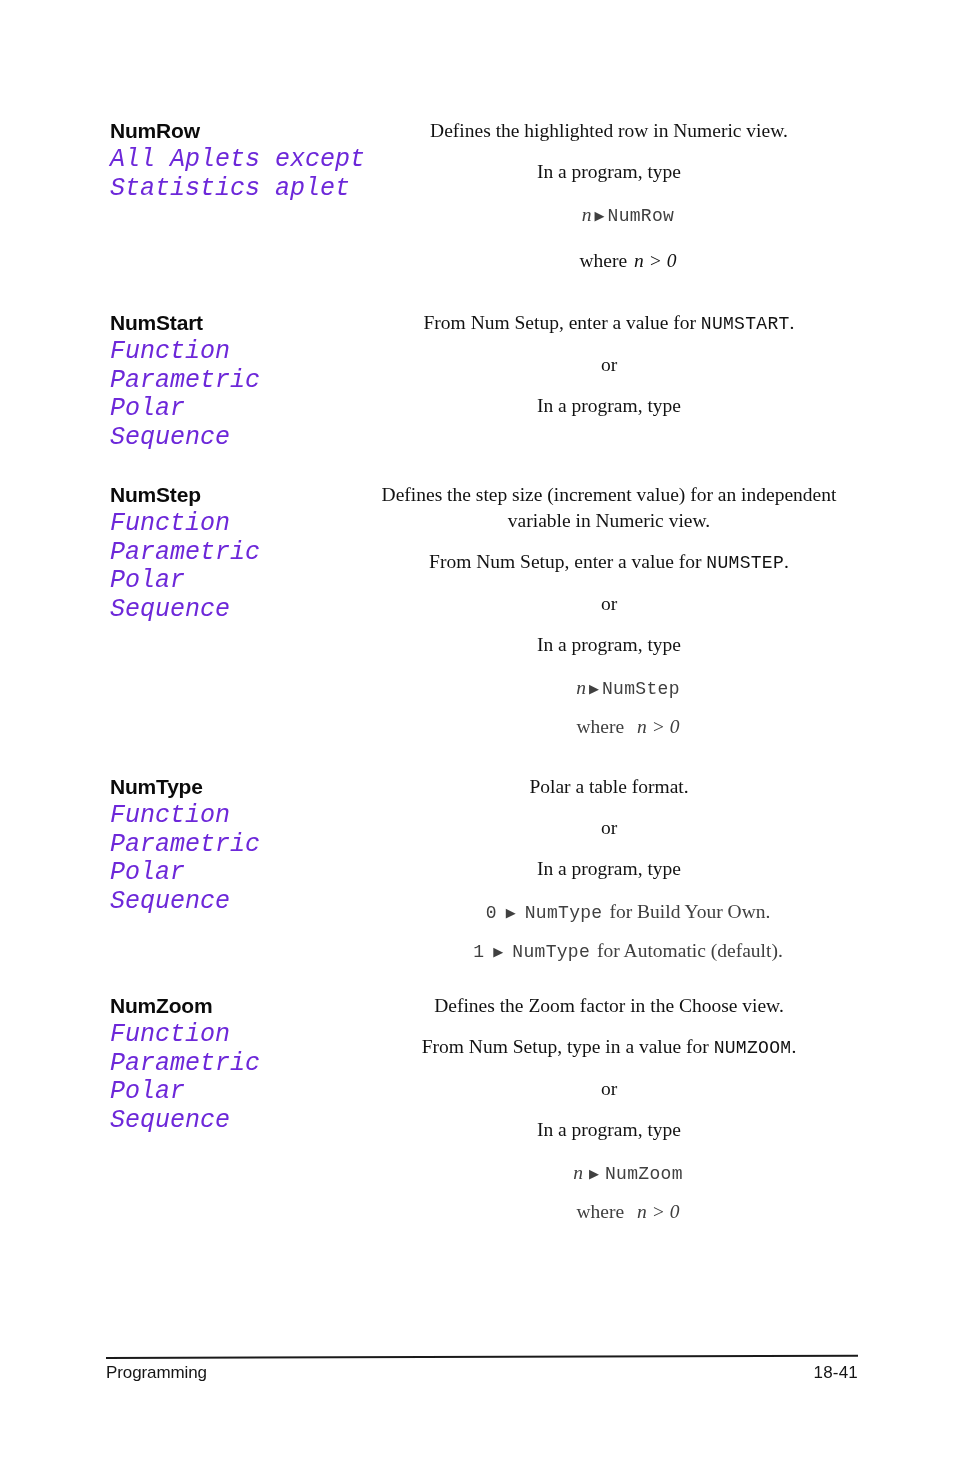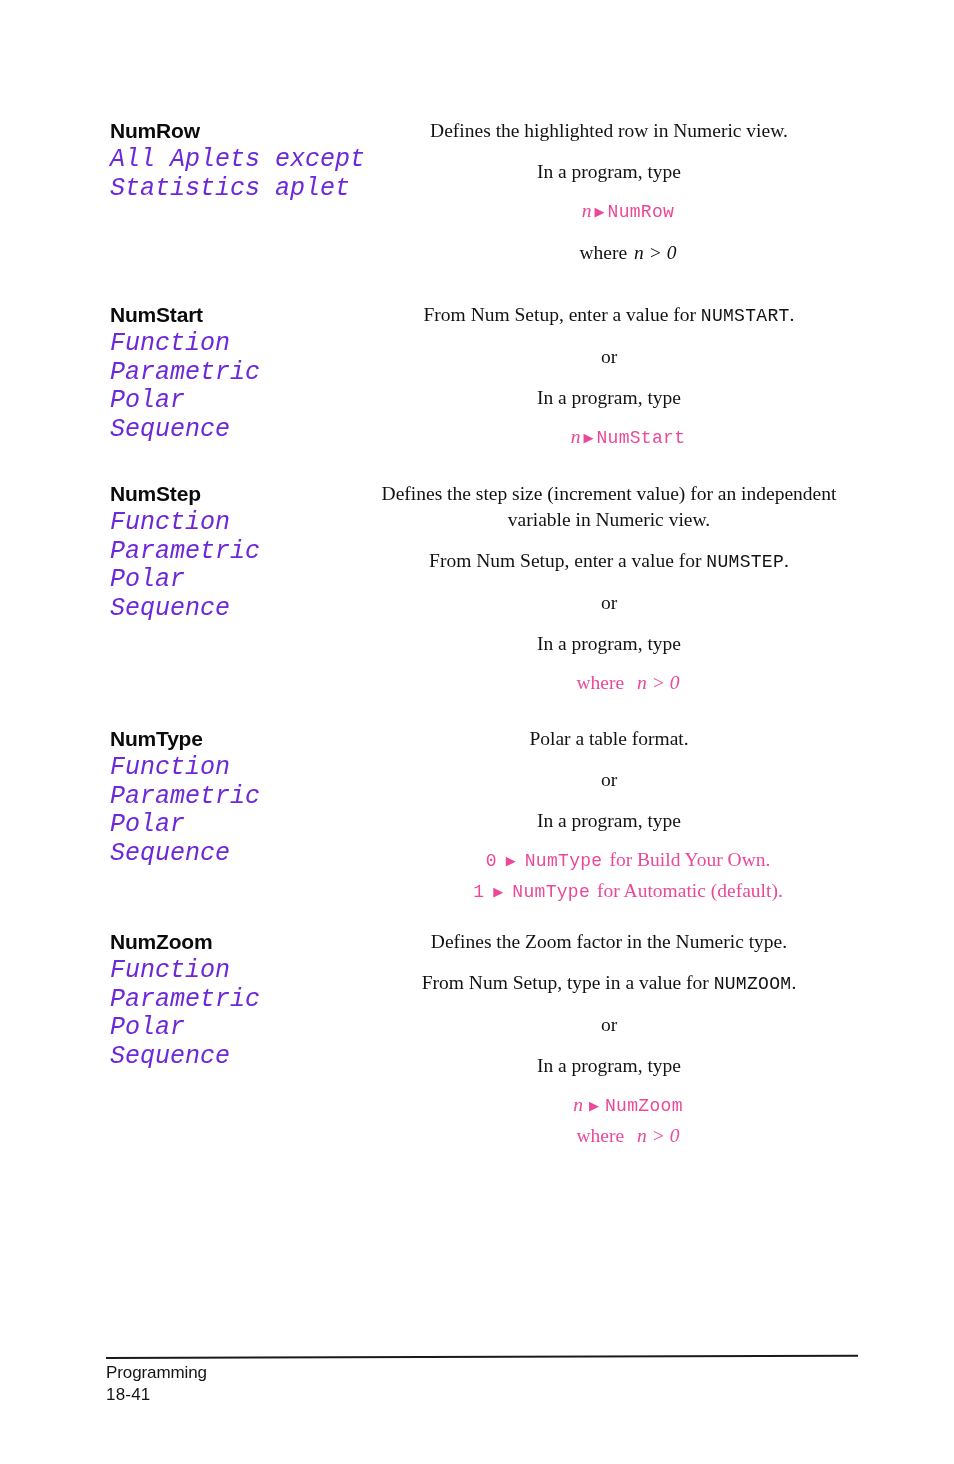--- a/index.html
+++ b/index.html
@@ -78,22 +78,22 @@
     color: #121212;
     margin: 0 0 15px 0;
   }
   .para.tight { margin-bottom: 13px; }
   .para:last-child { margin-bottom: 0; }
 
   
   .code-line {
     font-family: "Liberation Serif", serif;
     font-size: 19.5px;
-    line-height: 26px;
-    color: #ec4899;
+    line-height: 34px;
+    color: #404040;
     margin: 0 0 0 38px;
     white-space: nowrap;
   }
   .code-line + .code-line { margin-top: 4px; }
   .code-block { margin-bottom: 0; }
 
   .mono {
     font-family: "Liberation Mono", monospace;
     font-size: 18px;
     letter-spacing: 0.3px;
@@ -127,21 +127,20 @@
     border-top: 2px solid #1a1a1a;
     transform: rotate(-0.18deg);
     transform-origin: left center;
   }
   .footer-row {
     display: flex;
     justify-content: space-between;
     align-items: baseline;
     margin-top: 3px;
     width: 100%;
-    flex-direction: column;
   }
   .footer-label, .footer-page {
     font-family: "Liberation Sans", sans-serif;
     font-size: 17px;
     line-height: 22px;
     color: #151515;
     letter-spacing: -0.1px;
   }
   .footer-page { letter-spacing: 0.2px; }
 </style>
@@ -174,42 +173,40 @@
         <div class="term-name">NumStart</div>
         <div class="term-applet">Function</div>
         <div class="term-applet">Parametric</div>
         <div class="term-applet">Polar</div>
         <div class="term-applet">Sequence</div>
       </div>
       <div class="body-col">
         <p class="para"><span>From Num Setup, enter a value for </span><span class="mono">NUMSTART</span><span>.</span></p>
         <p class="para">or</p>
         <p class="para tight">In a program, type</p>
-        <div class="code-block">
-          <div class="code-line"><span class="ital">n</span><span class="arrow">▶</span><span class="mono">NumStart</span></div>
-        </div>
       </div>
     </div>
 
     <div class="gap-b"></div>
 
     <div class="entry">
       <div class="term-col">
         <div class="term-name">NumStep</div>
         <div class="term-applet">Function</div>
         <div class="term-applet">Parametric</div>
         <div class="term-applet">Polar</div>
         <div class="term-applet">Sequence</div>
       </div>
       <div class="body-col">
         <p class="para">Defines the step size (increment value) for an independent variable in Numeric view.</p>
         <p class="para"><span>From Num Setup, enter a value for </span><span class="mono">NUMSTEP</span><span>.</span></p>
         <p class="para">or</p>
         <p class="para tight">In a program, type</p>
         <div class="code-block">
+          <div class="code-line"><span class="ital">n</span><span class="arrow">▶</span><span class="mono">NumStep</span></div>
           <div class="code-line"><span>where</span><span class="sp-wide"></span><span class="ital">n &gt; 0</span></div>
         </div>
       </div>
     </div>
 
     <div class="gap-c"></div>
 
     <div class="entry">
       <div class="term-col">
         <div class="term-name">NumType</div>
@@ -233,21 +230,21 @@
 
     <div class="entry">
       <div class="term-col">
         <div class="term-name">NumZoom</div>
         <div class="term-applet">Function</div>
         <div class="term-applet">Parametric</div>
         <div class="term-applet">Polar</div>
         <div class="term-applet">Sequence</div>
       </div>
       <div class="body-col">
-        <p class="para">Defines the Zoom factor in the Numeric type.</p>
+        <p class="para">Defines the Zoom factor in the Choose view.</p>
         <p class="para"><span>From Num Setup, type in a value for </span><span class="mono">NUMZOOM</span><span>.</span></p>
         <p class="para">or</p>
         <p class="para tight">In a program, type</p>
         <div class="code-block">
           <div class="code-line"><span class="ital">n</span><span class="arrow" style="padding:0 6px;">▶</span><span class="mono">NumZoom</span></div>
           <div class="code-line"><span>where</span><span class="sp-wide"></span><span class="ital">n &gt; 0</span></div>
         </div>
       </div>
     </div>
 

